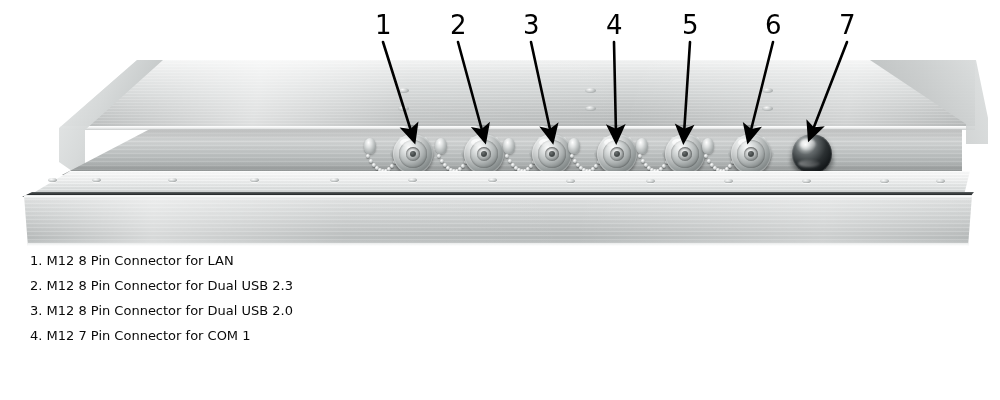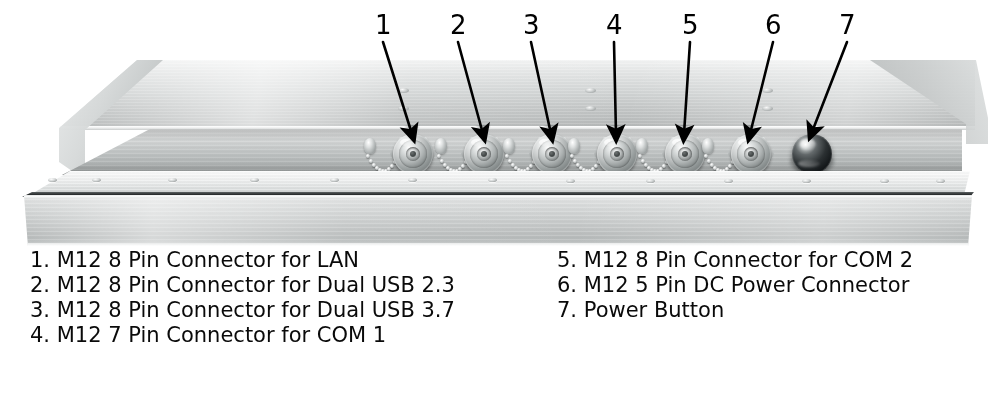--- a/index.html
+++ b/index.html
@@ -227,21 +227,21 @@
     font-family:"DejaVu Sans","Liberation Sans",sans-serif;
   }
   svg.leaders{position:absolute;left:0;top:0;width:1000px;height:246px;overflow:visible;}
 
   
   .legend{position:absolute;left:0;top:248px;width:1000px;height:152px;}
   .legend-col{position:absolute;top:0;}
   .legend-col.left{left:30px;}
   .legend-col.right{left:557px;}
   .legend-item{
-    font-size:21px;line-height:25px;white-space:nowrap;color:#0a0a0a;
+    font-size:13px;line-height:25px;white-space:nowrap;color:#0a0a0a;
     font-family:"DejaVu Sans","Liberation Sans",sans-serif;
   }
 </style>
 </head>
 <body>
 
 <div class="stage">
 
   <div class="photo">
 
@@ -468,23 +468,18 @@
         <div class="callout-num" style="left: 682px; top: 12px;">5</div>
         <div class="callout-num" style="left: 765px; top: 12px;">6</div>
         <div class="callout-num" style="left: 839px; top: 12px;">7</div>
       </div>
   </div>
 
   <div class="legend">
     <div class="legend-col left">
       <div class="legend-item">1. M12 8 Pin Connector for LAN</div>
       <div class="legend-item">2. M12 8 Pin Connector for Dual USB 2.3</div>
-      <div class="legend-item">3. M12 8 Pin Connector for Dual USB 3.7</div>
+      <div class="legend-item">3. M12 8 Pin Connector for Dual USB 2.0</div>
       <div class="legend-item">4. M12 7 Pin Connector for COM 1</div>
     </div>
-    <div class="legend-col right">
-      <div class="legend-item">5. M12 8 Pin Connector for COM 2</div>
-      <div class="legend-item">6. M12 5 Pin DC Power Connector</div>
-      <div class="legend-item">7. Power Button</div>
-    </div>
   </div>
 
 </div>
 
 </body></html>

